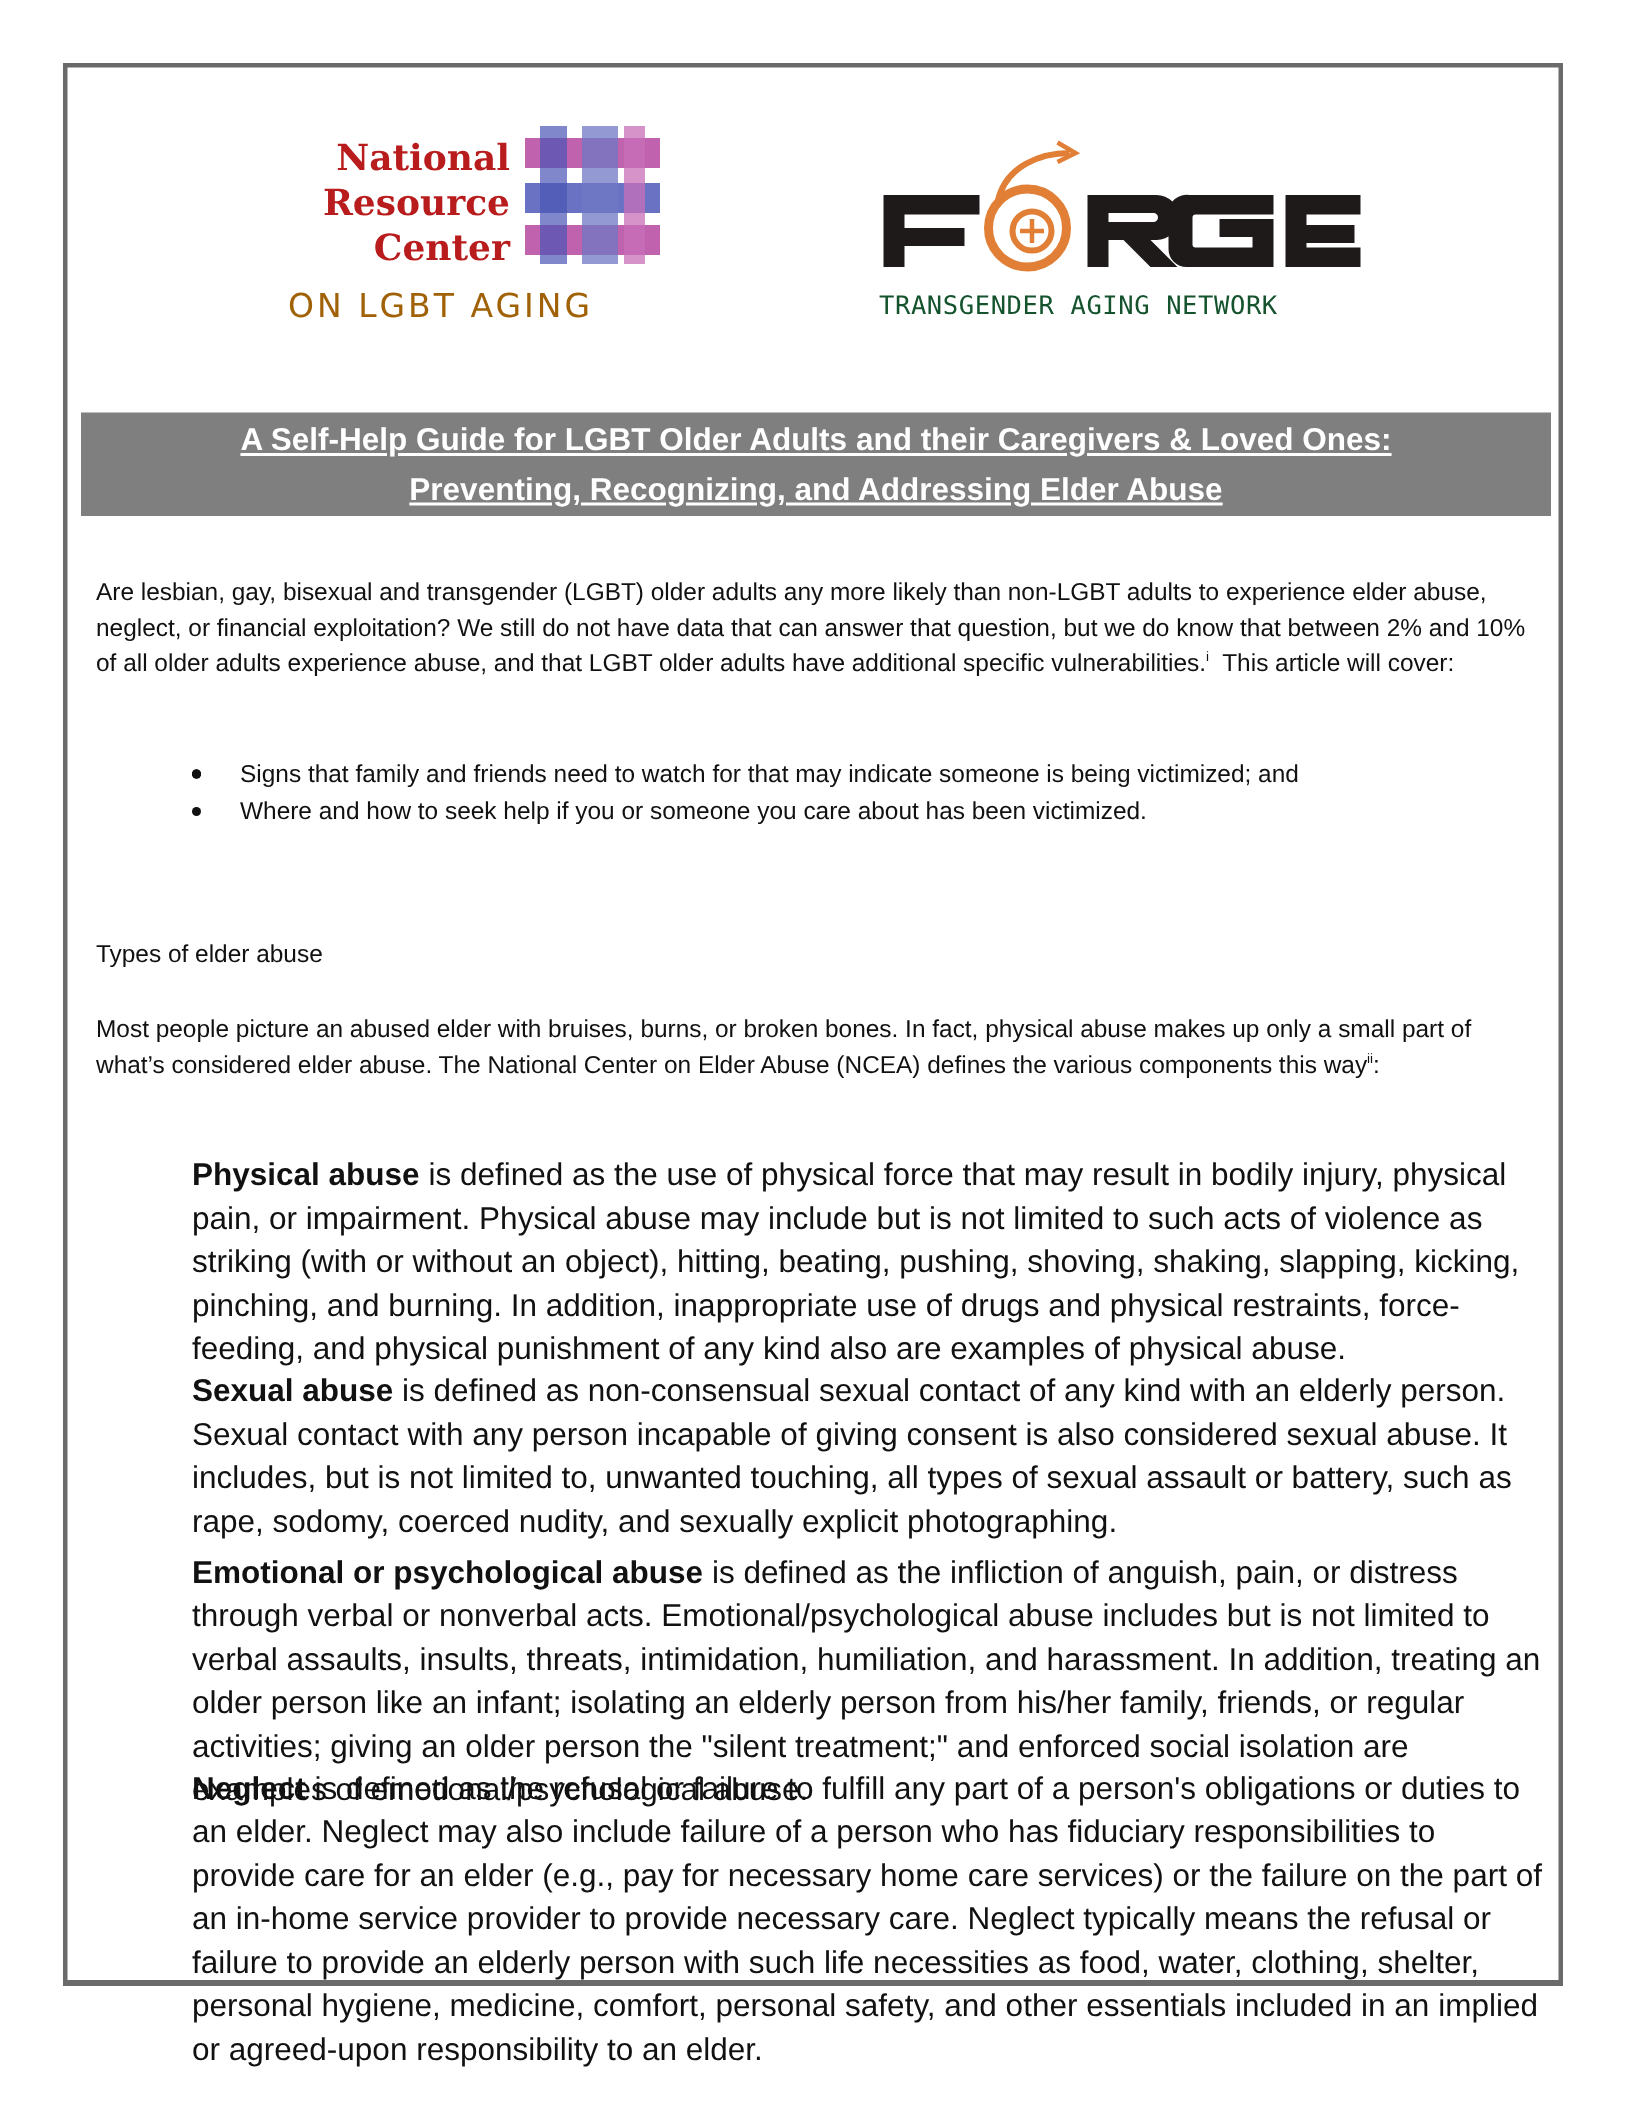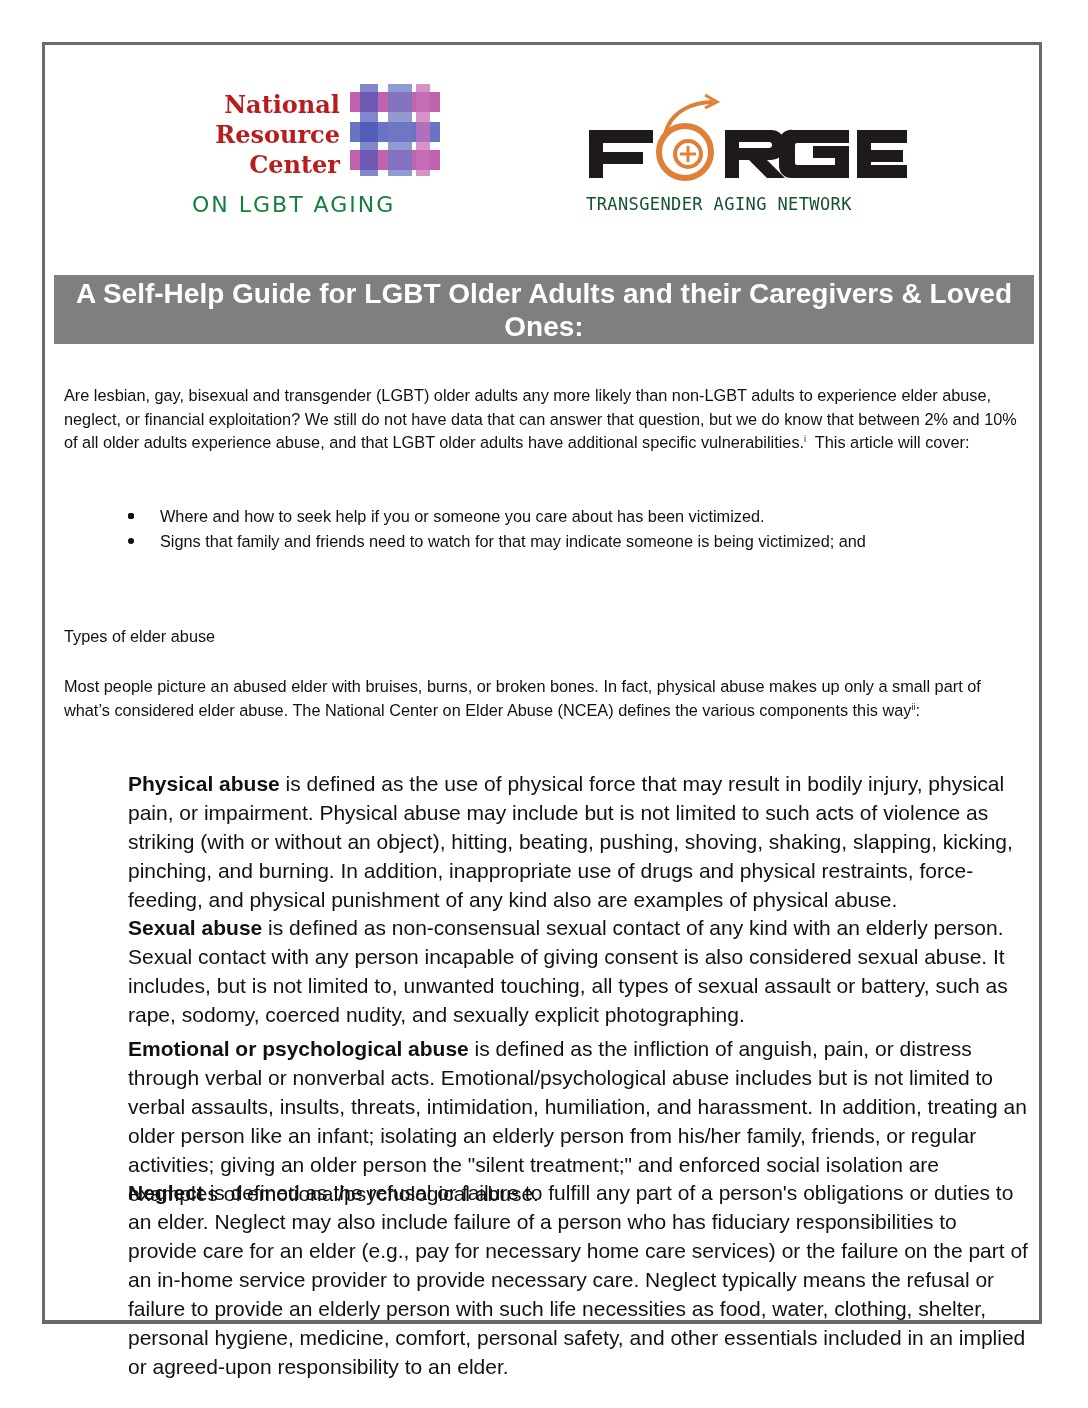--- a/index.html
+++ b/index.html
@@ -2,29 +2,29 @@
 <html><head>
 <meta charset="utf-8">
 <style>
   html, body { margin: 0; padding: 0; background: #ffffff; }
   body { width: 1088px; height: 1408px; position: relative; overflow: hidden; font-family: "Liberation Sans", "DejaVu Sans", sans-serif; color: #111; }
   .frame { position: absolute; left: 42px; top: 42px; width: 1000px; height: 1282px; border: 3px solid #6a6a6a; border-right-width: 3px; border-bottom-width: 4px; box-sizing: border-box; }
 
   
   .nrc { position: absolute; left: 190px; top: 84px; width: 260px; height: 135px; }
   .nrc-text { position: absolute; right: 110px; top: 6px; text-align: right; font-family: "DejaVu Serif", "Liberation Serif", serif; font-weight: bold; color: #b91c1c; font-size: 24px; line-height: 30px; letter-spacing: 0px; margin-left: 16px; }
-  .nrc-sub { position: absolute; left: 2px; top: 108px; color: #15803d; font-family: "DejaVu Sans", sans-serif; font-size: 22px; letter-spacing: 2px; white-space: nowrap; }
+  .nrc-sub { position: absolute; left: 2px; top: 108px; color: #a16207; font-family: "DejaVu Sans", sans-serif; font-size: 22px; letter-spacing: 2px; white-space: nowrap; }
   .nrc-mark { position: absolute; left: 160px; top: 0; width: 90px; height: 92px; }
 
   
   .forge { position: absolute; left: 585px; top: 90px; width: 325px; height: 130px; }
   .forge-sub { position: absolute; left: 1px; top: 104px; color: #14532d; font-family: "DejaVu Sans Mono", "Liberation Mono", monospace; font-size: 17px; letter-spacing: 0.4px; white-space: nowrap; }
 
   
-  .banner { position: absolute; left: 54px; top: 275px; width: 980px; height: 69px; background: #7f7f7f; color: #fff; text-align: center; font-weight: bold; font-size: 28px; line-height: 33px; padding-top: 2px; box-sizing: border-box; }
+  .banner { position: absolute; left: 54px; top: 275px; width: 980px; height: 69px; background: #7f7f7f; color: #fff; text-align: center; font-weight: bold; font-size: 21px; line-height: 33px; padding-top: 2px; box-sizing: border-box; text-decoration: underline; }
 
   .body-text { position: absolute; left: 64px; width: 965px; font-size: 16.3px; line-height: 23.6px; }
   .para1 { top: 384px; }
   .bullets { position: absolute; left: 128px; top: 504px; width: 880px; font-size: 16.3px; line-height: 24.6px; margin: 0; padding: 0; list-style: none; }
   .bullets li { position: relative; padding-left: 32px; }
   .bullets li .dot { position: absolute; left: 0; top: 9px; width: 6px; height: 6px; border-radius: 50%; background: #111; }
   .heading { position: absolute; left: 64px; top: 627px; font-weight: normal; font-size: 16.3px; }
   .para2 { top: 675px; }
 
   .def { position: absolute; left: 128px; width: 900px; font-size: 21px; line-height: 29px; }
@@ -83,22 +83,22 @@
 <div class="banner">
   <div>A Self-Help Guide for LGBT Older Adults and their Caregivers &amp; Loved Ones:</div>
   <div>Preventing, Recognizing, and Addressing Elder Abuse</div>
 </div>
 
 <div class="body-text para1"><span>Are lesbian, gay, bisexual and transgender (LGBT) older adults any more likely than non-LGBT adults to experience elder abuse, neglect, or financial exploitation?  We still do not have data that can answer that question, but we do know that between 2% and 10% of all older adults experience abuse, and that LGBT older adults have additional specific vulnerabilities.</span><sup>i</sup><span style="white-space:pre">  This article will cover:</span></div>
 
 <ul class="bullets">
   <li><span class="dot"></span></li>
   <li><span class="dot"></span></li>
+  <li><span class="dot"></span><span>Signs that family and friends need to watch for that may indicate someone is being victimized; and</span></li>
   <li><span class="dot"></span><span>Where and how to seek help if you or someone you care about has been victimized.</span></li>
-  <li><span class="dot"></span><span>Signs that family and friends need to watch for that may indicate someone is being victimized; and</span></li>
 </ul>
 
 <div class="heading">Types of elder abuse</div>
 
 <div class="body-text para2"><span>Most people picture an abused elder with bruises, burns, or broken bones.  In fact, physical abuse makes up only a small part of what’s considered elder abuse.  The National Center on Elder Abuse (NCEA) defines the various components this way</span><sup>ii</sup><span>:</span></div>
 
 <div class="def def-physical"><b>Physical abuse</b><span> is defined as the use of physical force that may result in bodily injury, physical pain, or impairment.  Physical abuse may include but is not limited to such acts of violence as striking (with or without an object), hitting, beating, pushing, shoving, shaking, slapping, kicking, pinching, and burning.  In addition, inappropriate use of drugs and physical restraints, force-feeding, and physical punishment of any kind also are examples of physical abuse.</span></div>
 
 <div class="def def-sexual"><b>Sexual abuse</b><span> is defined as non-consensual sexual contact of any kind with an elderly person.  Sexual contact with any person incapable of giving consent is also considered sexual abuse.  It includes, but is not limited to, unwanted touching, all types of sexual assault or battery, such as rape, sodomy, coerced nudity, and sexually explicit photographing.</span></div>
 

